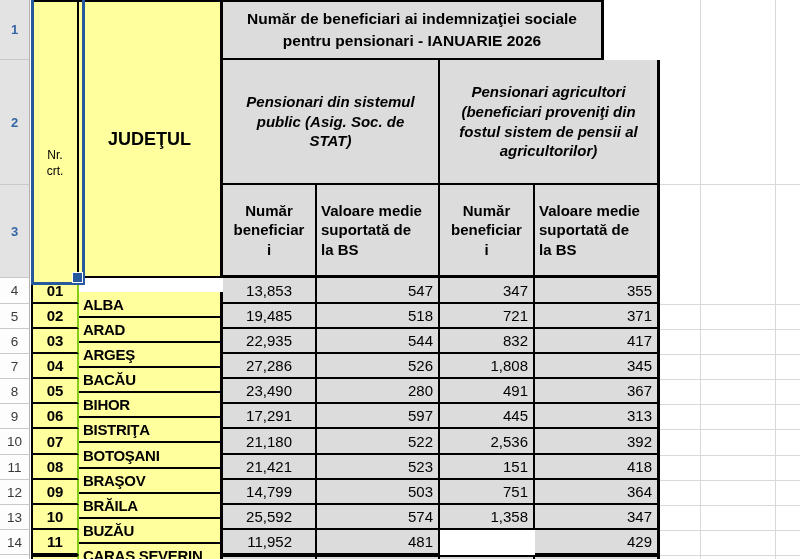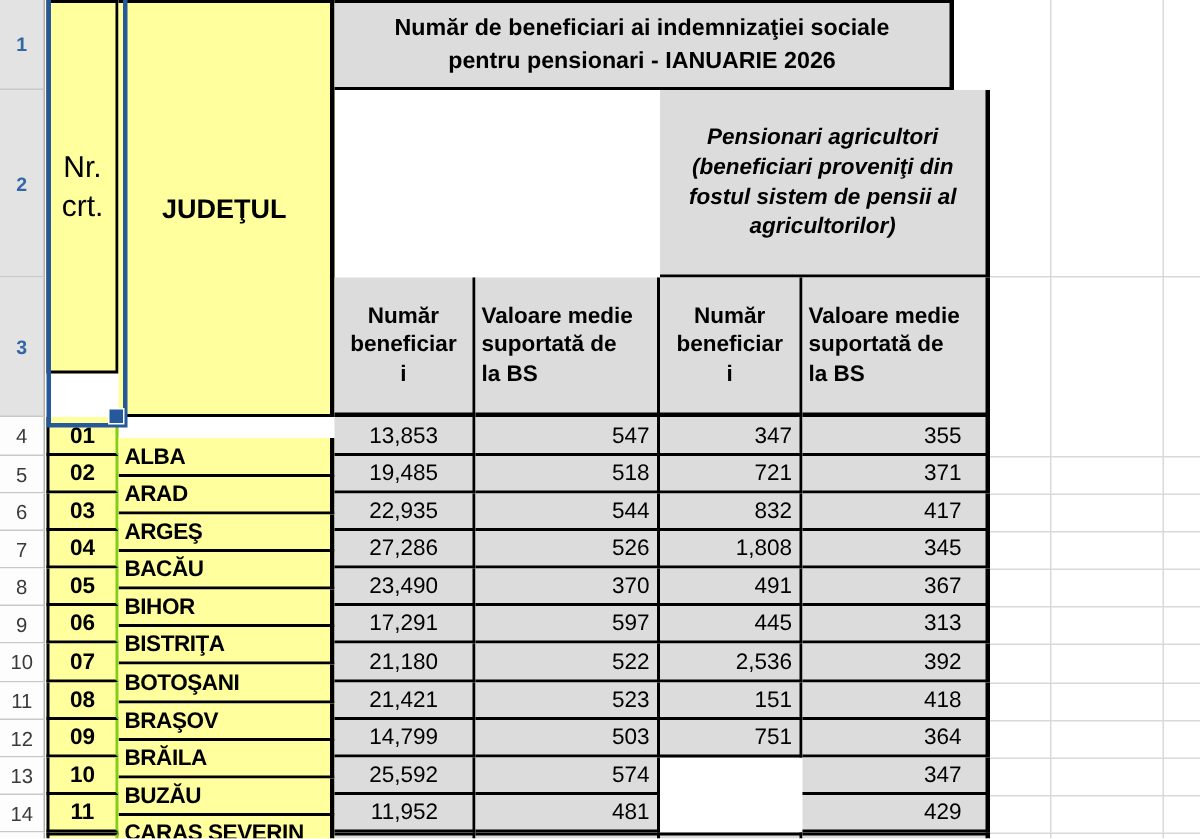--- a/index.html
+++ b/index.html
@@ -7,35 +7,35 @@
     position:relative;width:800px;height:559px;overflow:hidden;
     background:#fff;font-family:"Liberation Sans",sans-serif;color:#000;
   }
   .cell{position:absolute;box-sizing:border-box;display:flex;align-items:center;}
   
   .cA{left:31px;width:48px;border-left:2px solid #000;border-right:2px solid #84cc16;justify-content:center;}
   .cB{left:79px;width:144px;border-right:3px solid #000;padding-left:4px;margin-top:14px;}
   .cC{left:223px;width:94px;border-right:2px solid #000;justify-content:flex-end;padding-right:23px;}
   .cD{left:317px;width:123px;border-right:2px solid #000;justify-content:flex-end;padding-right:5px;text-align:right;}
   .cE{left:440px;width:95px;border-right:2px solid #000;justify-content:flex-end;padding-right:5px;}
-  .cF{left:535px;width:125px;border-right:3px solid #000;justify-content:flex-end;padding-right:16px;}
+  .cF{left:535px;width:125px;border-right:3px solid #000;justify-content:flex-end;padding-right:5px;}
   
   .r0{top:278px;height:26px}.r1{top:304px;height:25px}.r2{top:329px;height:25px}
   .r3{top:354px;height:25px}.r4{top:379px;height:25px}.r5{top:404px;height:25px}
   .r6{top:429px;height:26px}.r7{top:455px;height:25px}.r8{top:480px;height:25px}
   .r9{top:505px;height:25px}.r10{top:530px;height:25px}
   .data{border-bottom:2px solid #000;font-size:15px;}
   .yel{background:#ffff9e;}
   .gry{background:#dcdcdc;}
   .bold{font-weight:700;}
   .tight{letter-spacing:-0.3px;}
   
-  .hdrA{left:31px;top:0;width:48px;height:249px;border-left:2px solid #000;border-right:2px solid #000;border-bottom:2px solid #000;border-top:2px solid #000;justify-content:center;text-align:center;font-size:20px;white-space:pre-line;line-height:1.3;}
+  .hdrA{left:31px;top:0;width:48px;height:327px;border-left:2px solid #000;border-right:2px solid #000;border-bottom:2px solid #000;border-top:2px solid #000;justify-content:center;text-align:center;font-size:12px;white-space:pre-line;line-height:1.3;}
   .hdrB{left:79px;top:0;width:144px;height:278px;border-right:3px solid #000;border-bottom:2px solid #000;border-top:2px solid #000;justify-content:center;font-size:18px;font-weight:700;}
-  .title{left:223px;top:0;width:413px;height:60px;border-top:2px solid #000;border-right:3px solid #000;border-bottom:2px solid #000;justify-content:center;text-align:center;font-size:15.5px;font-weight:700;white-space:pre-line;line-height:1.4;}
+  .title{left:223px;top:0;width:381px;height:60px;border-top:2px solid #000;border-right:3px solid #000;border-bottom:2px solid #000;justify-content:center;text-align:center;font-size:15.5px;font-weight:700;white-space:pre-line;line-height:1.4;}
   .grp{top:60px;height:125px;border-bottom:2px solid #000;justify-content:center;text-align:center;font-size:15px;font-weight:700;font-style:italic;white-space:pre-line;line-height:1.32;}
   .grp1{left:223px;width:217px;border-right:2px solid #000;}
   .grp2{left:440px;width:220px;border-right:3px solid #000;}
   .sub{top:185px;height:93px;border-bottom:3px solid #000;font-size:15px;font-weight:700;white-space:pre-line;line-height:1.3;}
   .subnum{justify-content:center;text-align:center;padding-right:0;}
   .subval{justify-content:flex-start;text-align:left;padding-left:4px;padding-right:0;}
   
   .gut{left:0;width:30px;border-right:1px solid #b0b0b0;border-bottom:1px solid #c9c9c9;justify-content:center;font-size:13px;}
   .gut.hdr{background:#e3e3e3;color:#3465a4;font-weight:700;}
   .gut.dat{background:#fdfdfd;color:#3a3a3a;font-size:13.5px;}
@@ -82,20 +82,23 @@
   <div class="cell gut dat r8">12</div>
   <div class="cell gut dat r9">13</div>
   <div class="cell gut dat r10">14</div>
   <div class="cell gut dat" style="top:555px;height:6px"></div>
 
   <div class="cell hdrA yel">Nr.
 crt.</div>
   <div class="cell hdrB yel">JUDEŢUL</div>
   <div class="cell title gry">Număr de beneficiari ai indemnizaţiei sociale
 pentru pensionari - IANUARIE 2026</div>
+  <div class="cell grp grp1 gry">Pensionari din sistemul
+public (Asig. Soc. de
+STAT)</div>
   <div class="cell grp grp2 gry">Pensionari agricultori
 (beneficiari proveniţi din
 fostul sistem de pensii al
 agricultorilor)</div>
   <div class="cell sub subnum cC gry">Număr
 beneficiar
 i</div>
   <div class="cell sub subval cD gry">Valoare medie
 suportată de
 la BS</div>
@@ -130,21 +133,21 @@
   <div class="cell data yel bold cA r3">04</div>
   <div class="cell data yel bold tight cB r3">BACĂU</div>
   <div class="cell data gry cC r3">27,286</div>
   <div class="cell data gry cD r3">526</div>
   <div class="cell data gry cE r3">1,808</div>
   <div class="cell data gry cF r3">345</div>
 
   <div class="cell data yel bold cA r4">05</div>
   <div class="cell data yel bold tight cB r4">BIHOR</div>
   <div class="cell data gry cC r4">23,490</div>
-  <div class="cell data gry cD r4">370</div>
+  <div class="cell data gry cD r4">280</div>
   <div class="cell data gry cE r4">491</div>
   <div class="cell data gry cF r4">367</div>
 
   <div class="cell data yel bold cA r5">06</div>
   <div class="cell data yel bold tight cB r5">BISTRIŢA</div>
   <div class="cell data gry cC r5">17,291</div>
   <div class="cell data gry cD r5">597</div>
   <div class="cell data gry cE r5">445</div>
   <div class="cell data gry cF r5">313</div>
 
@@ -166,20 +169,21 @@
   <div class="cell data yel bold tight cB r8">BRĂILA</div>
   <div class="cell data gry cC r8">14,799</div>
   <div class="cell data gry cD r8">503</div>
   <div class="cell data gry cE r8">751</div>
   <div class="cell data gry cF r8">364</div>
 
   <div class="cell data yel bold cA r9">10</div>
   <div class="cell data yel bold tight cB r9">BUZĂU</div>
   <div class="cell data gry cC r9">25,592</div>
   <div class="cell data gry cD r9">574</div>
+  <div class="cell data gry cE r9">1,358</div>
   <div class="cell data gry cF r9">347</div>
 
   <div class="cell data yel bold cA r10">11</div>
   <div class="cell data yel bold tight cB r10">CARAŞ SEVERIN</div>
   <div class="cell data gry cC r10">11,952</div>
   <div class="cell data gry cD r10">481</div>
   <div class="cell data gry cF r10">429</div>
 
   <div class="cell yel sliver cA"></div>
   <div class="cell yel sliver cB"></div>

